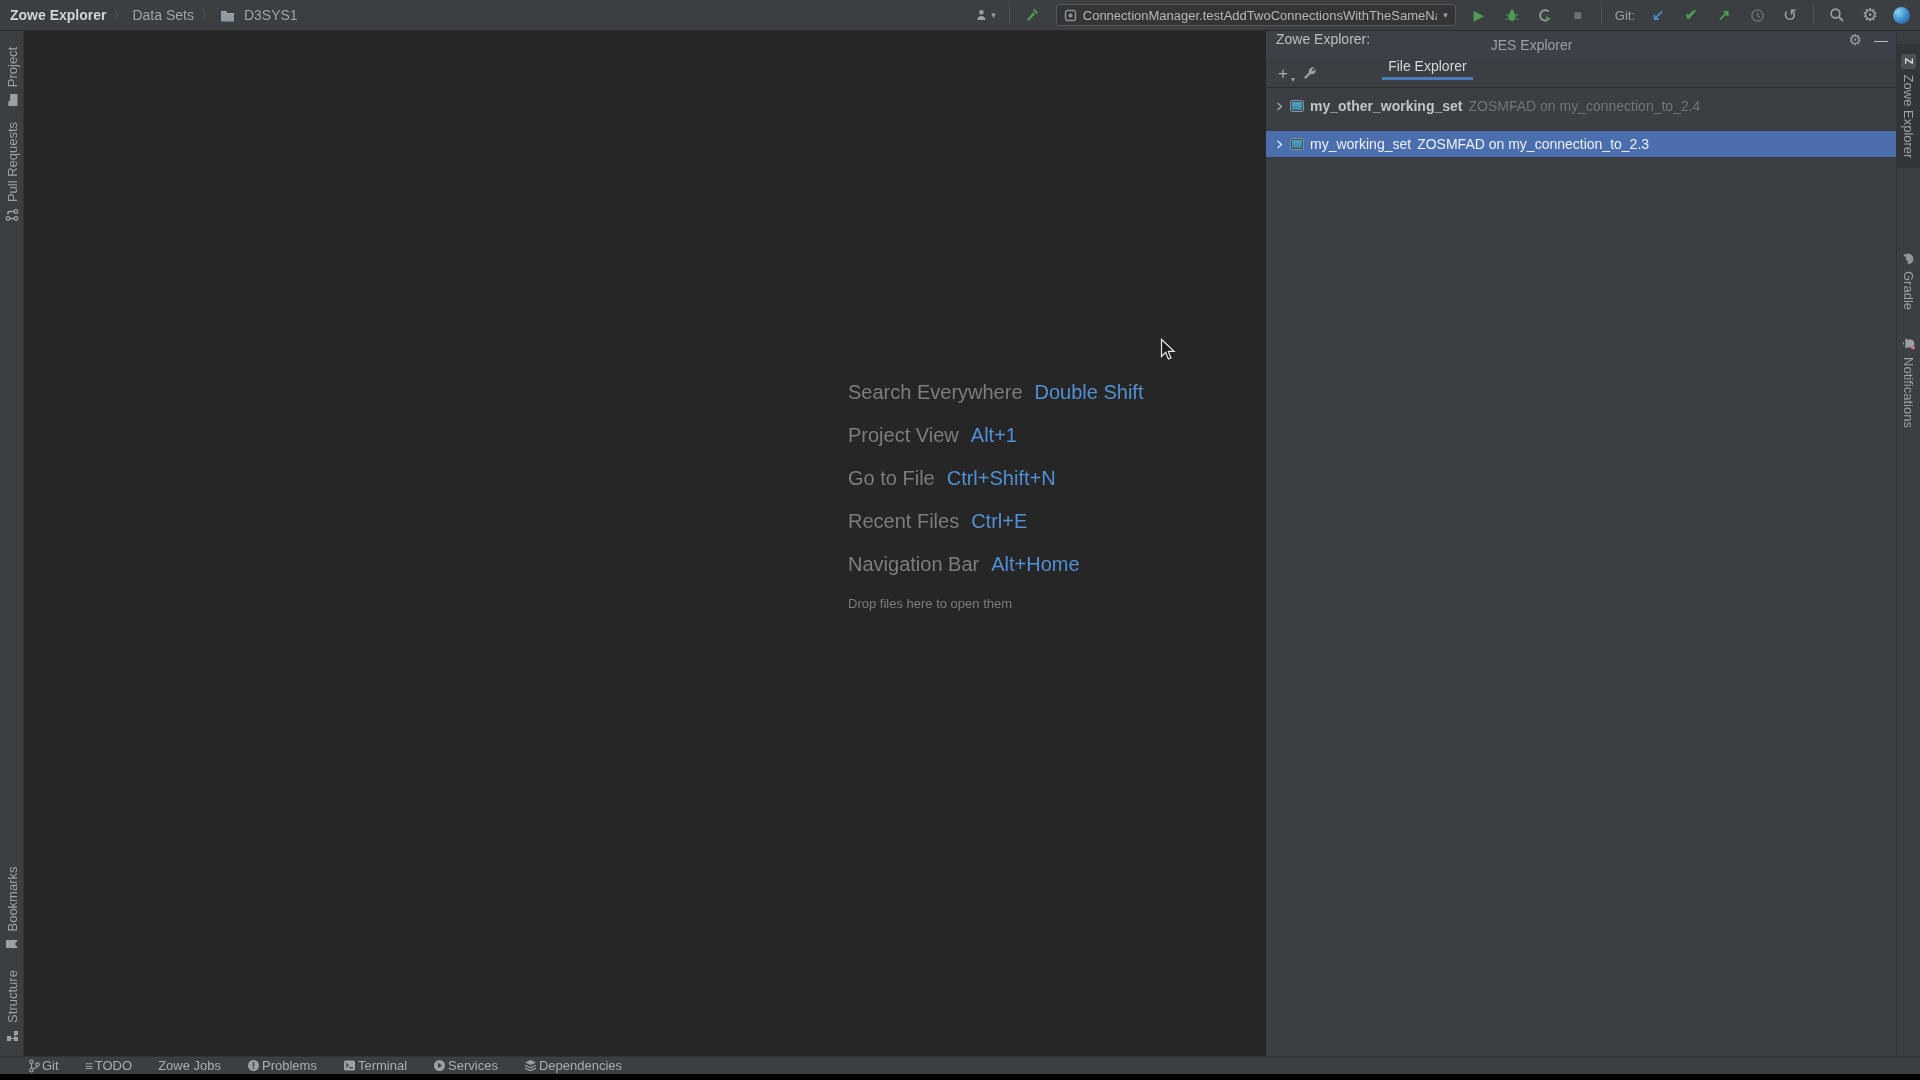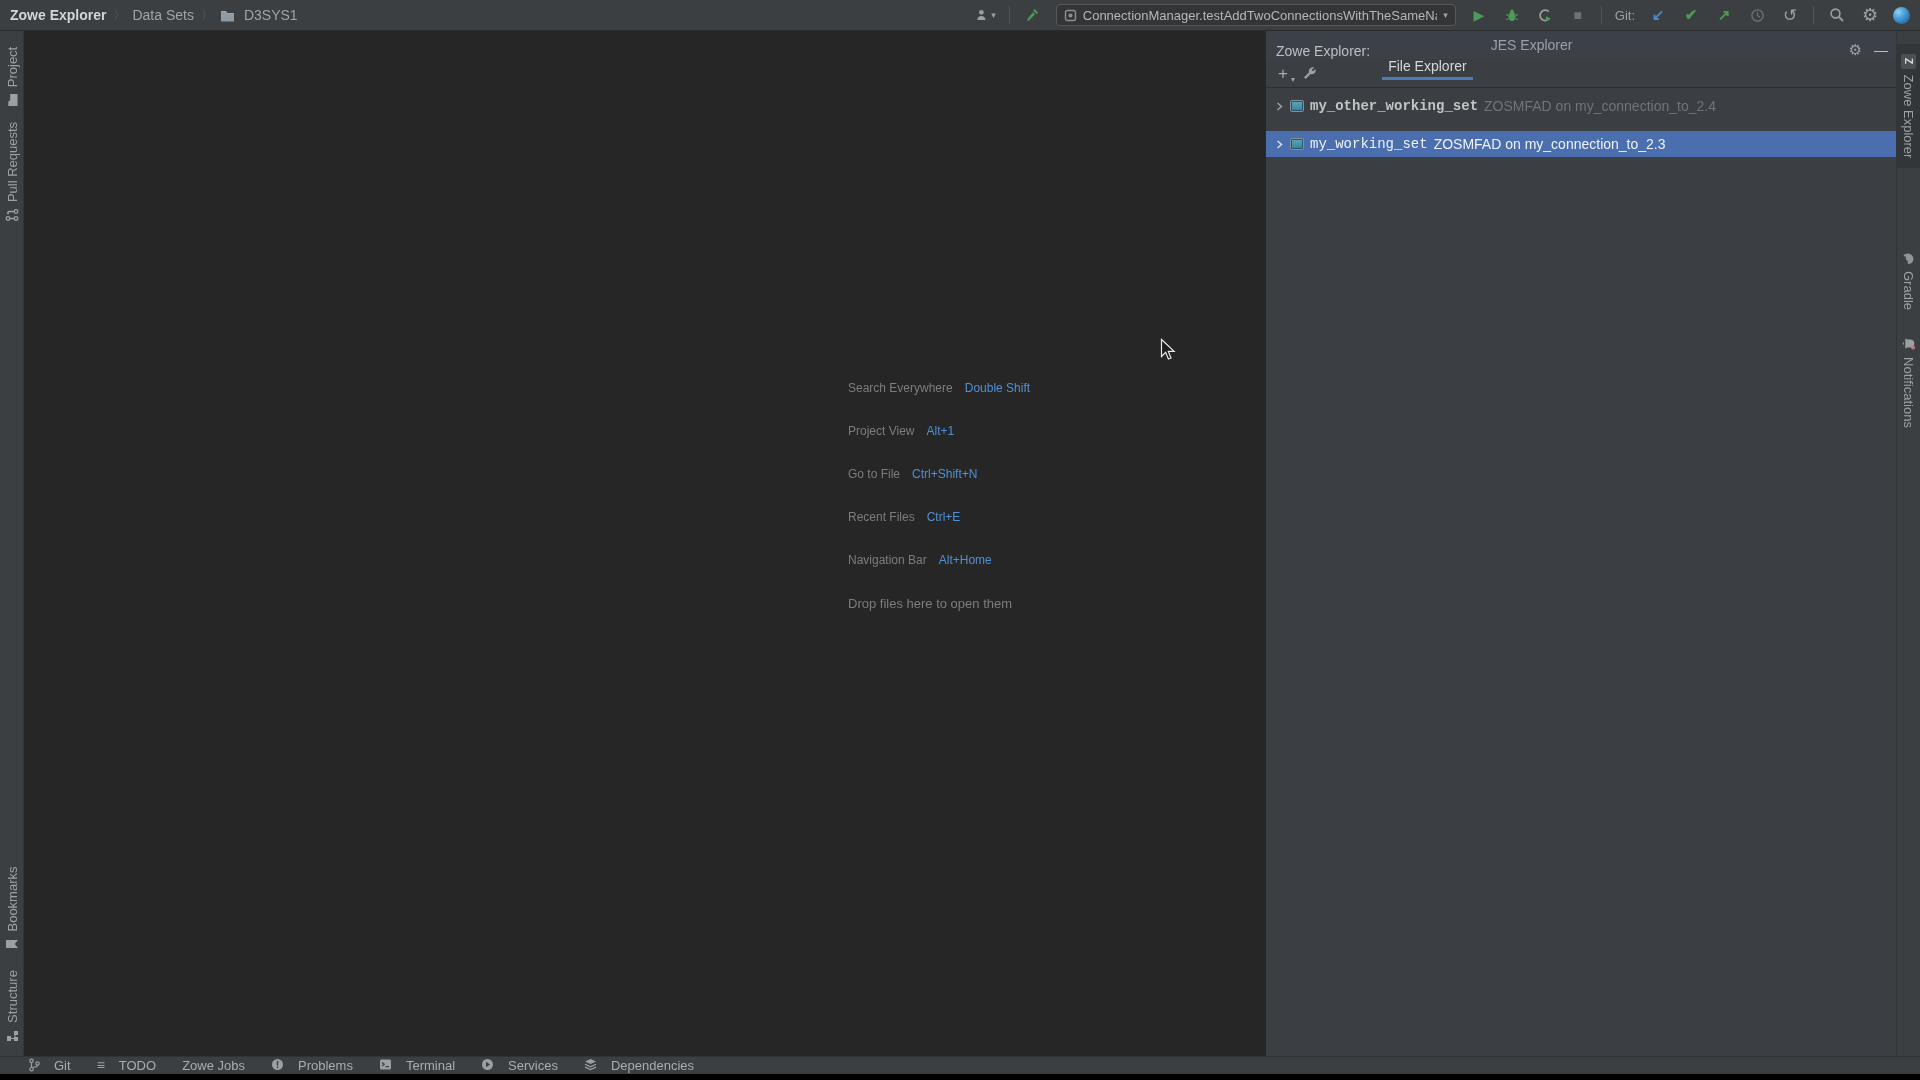--- a/index.html
+++ b/index.html
@@ -43,29 +43,29 @@
   .vbtn.rot-left  { transform:rotate(-90deg); }
   .vbtn.rot-right { transform:rotate(90deg); }
   .vbtn.active { background:#333638; }
   .z-tile { width:15px; height:15px; background:#4c5052; color:#d6d9db; border-radius:2px;
             font-size:10px; font-weight:bold; display:inline-flex; align-items:center; justify-content:center; }
 
   
   .editor { flex:1; background:#262627; position:relative; }
   .hints { position:absolute; left:824px; top:350px; }
   .hint-row { display:flex; align-items:baseline; gap:12px; height:17px; margin-bottom:26px;
-              font-size:12px; }
+              font-size:20px; }
   .hint-label { color:#7d7d7d; }
   .hint-key { color:#5190d4; }
   .drop-hint { color:#7d7d7d; font-size:13px; }
 
   
   .panel { width:631px; flex:none; background:#3b3e42; border-left:1px solid #282828;
            display:flex; flex-direction:column; }
-  .panel-header { height:28px; display:flex; align-items:flex-end; padding:0 8px 0 10px; gap:18px;
+  .panel-header { height:28px; display:flex; align-items:flex-start; padding:0 8px 0 10px; gap:18px;
                   background:#3c4147; }
   .panel-title { font-size:14px; color:#bcbfc2; }
   .panel-tabs { display:flex; gap:24px; height:100%; align-items:center; }
   .ptab { font-size:14px; color:#9aa0a6; height:100%; display:flex; align-items:center;
           position:relative; cursor:default; }
   .ptab.active { color:#d4d7da;margin-top:41px; }
   .ptab.active::after { content:""; position:absolute; left:-6px; right:-6px; bottom:0;
                         height:3px; background:#4a7cb8; }
   .panel-header-right { margin-left:auto; display:flex; align-items:center; gap:12px; }
   .ph-ic { color:#9aa0a4; font-size:15px; cursor:default; }
@@ -73,32 +73,32 @@
 
   .panel-toolbar { height:29px; display:flex; align-items:center; gap:14px; padding:0 12px;
                    border-bottom:1px solid #2d2d2d; }
   .plus-wrap { position:relative; color:#a9adb0; font-size:17px; line-height:1; cursor:default; }
   .plus-caret { position:absolute; right:-7px; bottom:-2px; font-size:8px; color:#9aa0a4; }
 
   .tree { padding-top:5px; }
   .tree-row { height:26px; display:flex; align-items:center; gap:6px; padding-left:9px;
               font-size:14px; cursor:default; }
   .tree-row.selected { background:#4b6eaf;margin-top:12px; }
-  .tree-name { color:#c2c5c8; font-weight:bold;font-family:Liberation Mono, monospace; }
+  .tree-name { color:#c2c5c8; font-weight:bold; }
   .tree-detail { color:#70757a; }
   .tree-row.selected .tree-name, .tree-row.selected .tree-detail { color:#eef2f8; font-weight:normal; }
   .ds-icon { width:14px; height:12px; border:1px solid #8b9094; border-radius:2px; flex:none;
              background:linear-gradient(#57a8c2 0%, #3c7f99 100%);
              box-shadow:inset 0 0 0 1px #29526a; }
   .chev svg { display:block; }
 
   
   .statusbar { height:18px; width:100%; background:#3c3f41; border-top:1px solid #323232;
                display:flex; align-items:center; padding-left:28px; gap:26px; }
-  .sb-item { display:flex; gap:14px; font-size:13px; color:#a9adb0; cursor:default; }
+  .sb-item { display:flex; align-items:center; gap:2px; font-size:13px; color:#a9adb0; cursor:default; }
   .bottom-strip { height:6px; width:100%; background:#000; }
 
   
   .cursor { position:absolute; left:1160px; top:338px; z-index:50; pointer-events:none; }
 
   svg { display:block; }
 </style>
 </head>
 <body>
 

